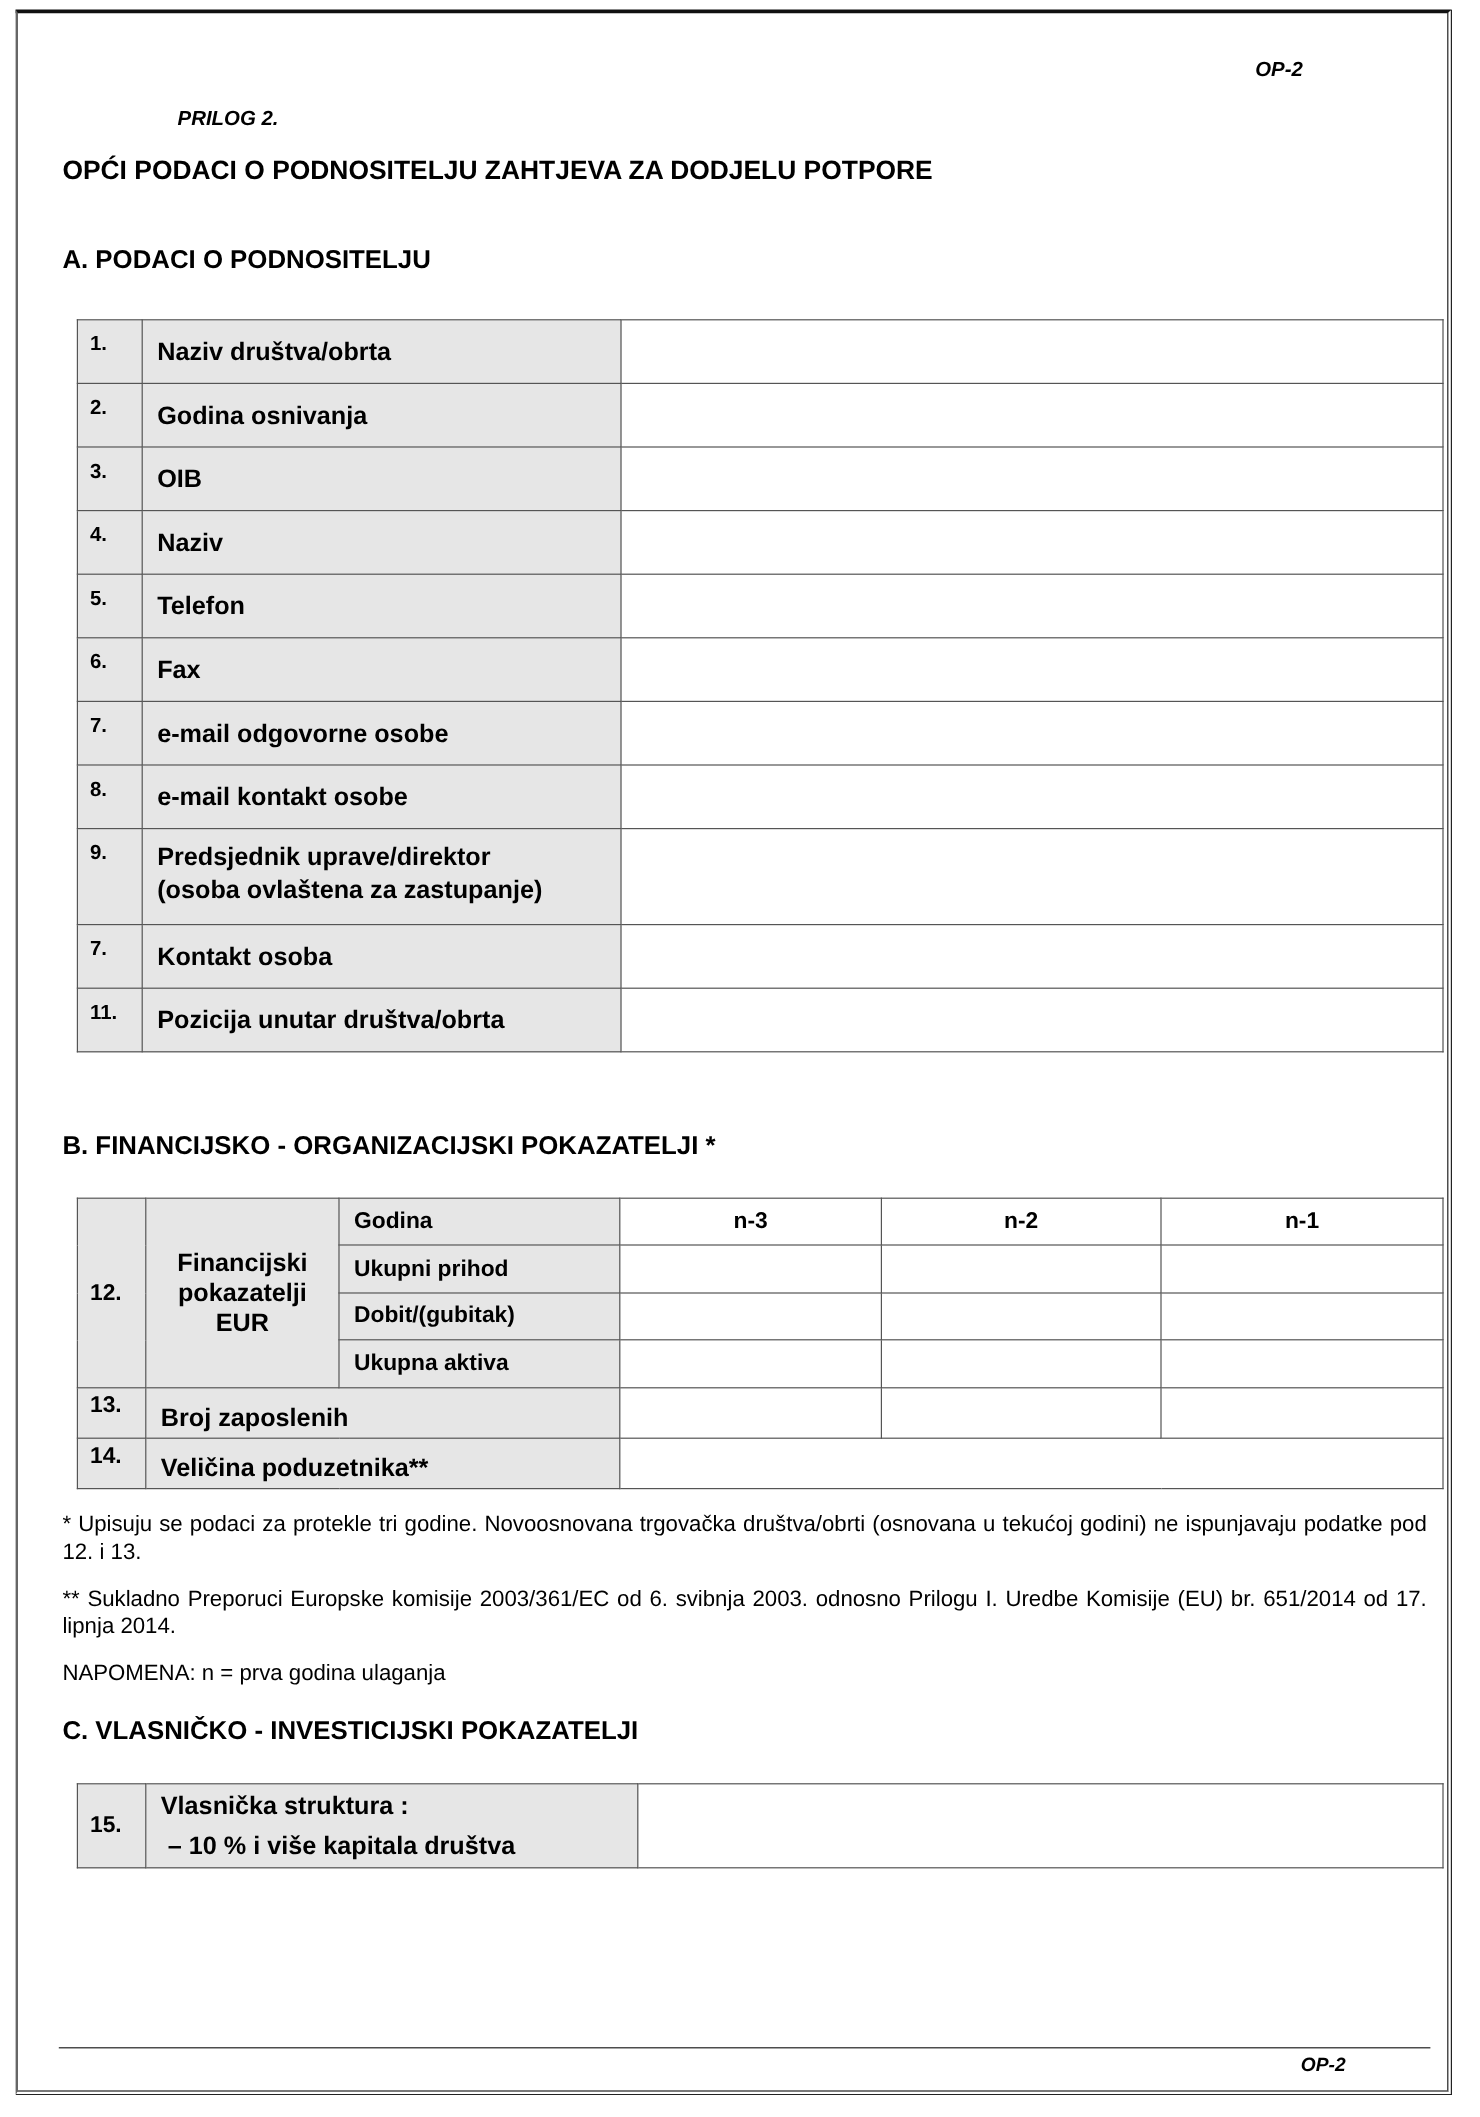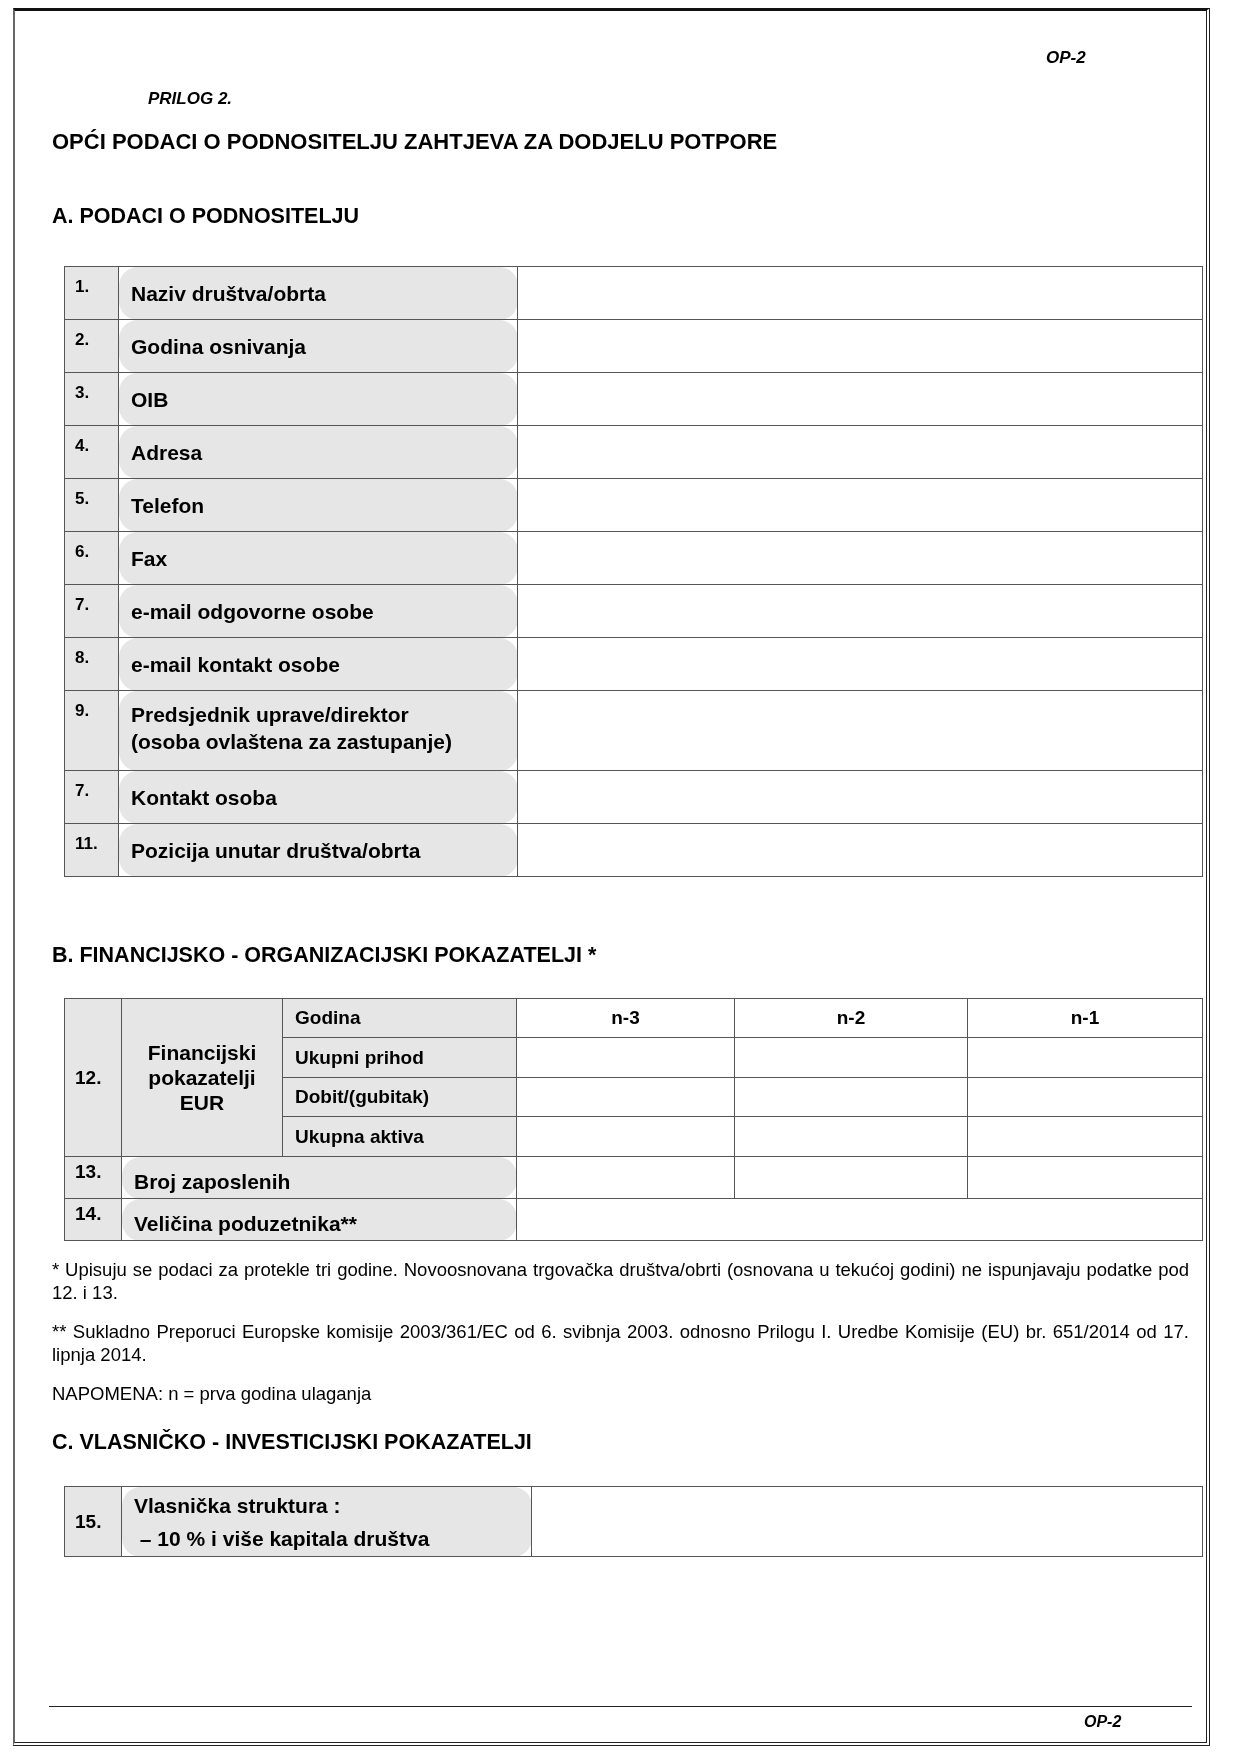--- a/index.html
+++ b/index.html
@@ -11,21 +11,21 @@
   .abs { position:absolute; white-space:nowrap; }
   .hdr-small { font-size:17px; font-weight:bold; font-style:italic; line-height:20px; }
   .title { font-size:22px; font-weight:bold; line-height:26px; }
   .section { font-size:21.5px; font-weight:bold; line-height:26px; }
 
   table.grid { position:absolute; border-collapse:collapse; table-layout:fixed; }
   table.grid td { border:1.5px solid #555; padding:0; box-sizing:border-box; vertical-align:middle; }
   td.lbl { background:#e6e6e6; }
   td.val { background:#ffffff;margin-top:23px; }
   .num { font-size:17px; font-weight:bold; padding-left:10px !important; }
-  .txtA { font-size:21px; font-weight:bold; padding-left:12px !important; line-height:27px;border-radius:19px; }
+  .txtA { font-size:21px; font-weight:bold; padding-left:12px !important; line-height:27px; }
   .txtB { font-size:19px; font-weight:bold; padding-left:12px !important; }
   .colhead { font-size:19px; font-weight:bold; text-align:center; }
   .fin { font-size:21px; font-weight:bold; text-align:center; line-height:25px; }
   .top { vertical-align:top !important; padding-top:10px !important; }
 
   .notes { position:absolute; left:52px; width:1137px; font-size:18.5px; line-height:23px; text-align:justify; }
   .notes p { margin:16px 0 6px 0; }
   .footer-line { position:absolute; left:49px; top:1706px; width:1143px; height:0; border-top:1.5px solid #222; }
 </style>
 </head>
@@ -57,21 +57,21 @@
       <td class="lbl txtA">Godina osnivanja</td>
       <td class="val"></td>
     </tr>
     <tr style="height:53px">
       <td class="lbl num top">3.</td>
       <td class="lbl txtA">OIB</td>
       <td class="val"></td>
     </tr>
     <tr style="height:53px">
       <td class="lbl num top">4.</td>
-      <td class="lbl txtA">Adresa</td>
+      <td class="lbl txtA">Naziv</td>
       <td class="val"></td>
     </tr>
     <tr style="height:53px">
       <td class="lbl num top">5.</td>
       <td class="lbl txtA">Telefon</td>
       <td class="val"></td>
     </tr>
     <tr style="height:53px">
       <td class="lbl num top">6.</td>
       <td class="lbl txtA">Fax</td>

